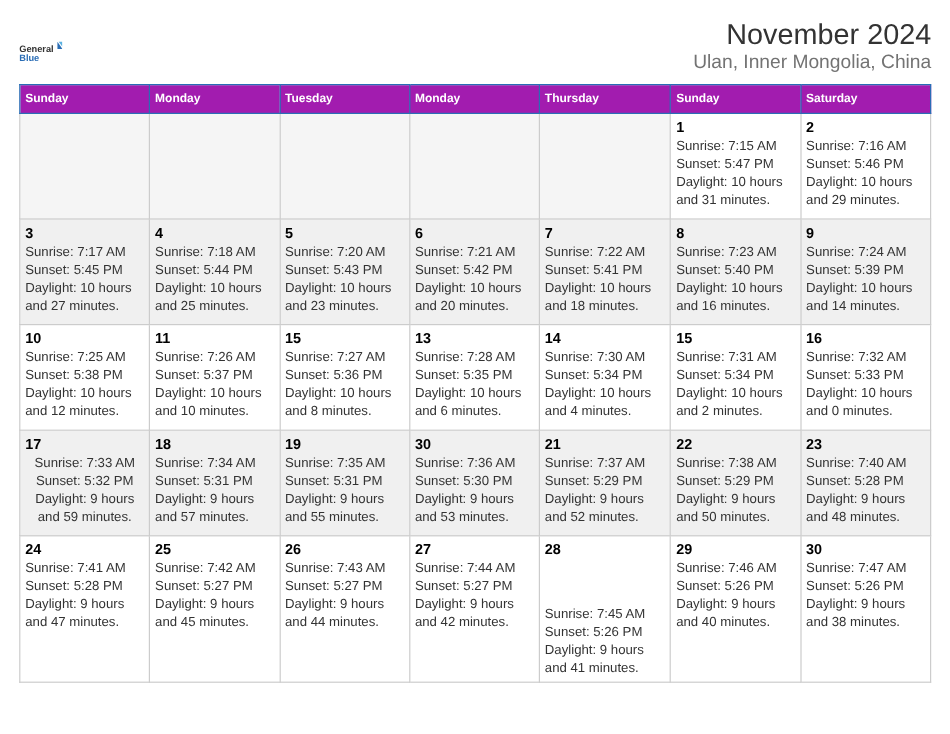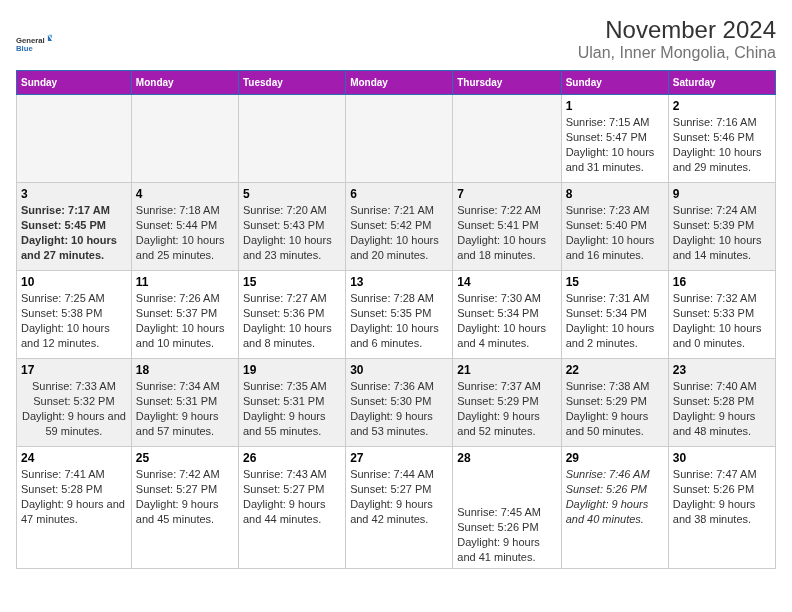--- a/index.html
+++ b/index.html
@@ -117,21 +117,21 @@
         <td>
           <div class="day-num">2</div>
           <div class="day-info" style="white-space: pre-line;">Sunrise: 7:16 AM
 Sunset: 5:46 PM
 Daylight: 10 hours and 29 minutes.</div>
         </td>
       </tr>
       <tr>
         <td class="shaded">
           <div class="day-num">3</div>
-          <div class="day-info" style="white-space: pre-line; font-weight: bold;">Sunrise: 7:17 AM
+          <div class="day-info" style="white-space: pre-line;">Sunrise: 7:17 AM
 Sunset: 5:45 PM
 Daylight: 10 hours and 27 minutes.</div>
         </td>
         <td class="shaded">
           <div class="day-num">4</div>
           <div class="day-info" style="white-space: pre-line;">Sunrise: 7:18 AM
 Sunset: 5:44 PM
 Daylight: 10 hours and 25 minutes.</div>
         </td>
         <td class="shaded">
@@ -279,21 +279,21 @@
 Daylight: 9 hours and 42 minutes.</div>
         </td>
         <td>
           <div class="day-num">28</div>
           <div class="day-info" style="white-space: pre-line; margin-top: 40px;">Sunrise: 7:45 AM
 Sunset: 5:26 PM
 Daylight: 9 hours and 41 minutes.</div>
         </td>
         <td>
           <div class="day-num">29</div>
-          <div class="day-info" style="white-space: pre-line; font-style: italic;">Sunrise: 7:46 AM
+          <div class="day-info" style="white-space: pre-line;">Sunrise: 7:46 AM
 Sunset: 5:26 PM
 Daylight: 9 hours and 40 minutes.</div>
         </td>
         <td>
           <div class="day-num">30</div>
           <div class="day-info" style="white-space: pre-line;">Sunrise: 7:47 AM
 Sunset: 5:26 PM
 Daylight: 9 hours and 38 minutes.</div>
         </td>
       </tr>

